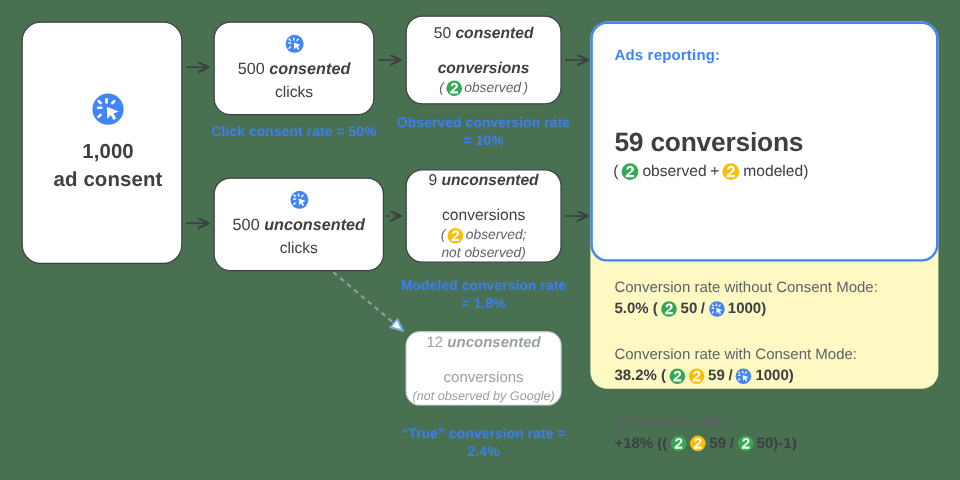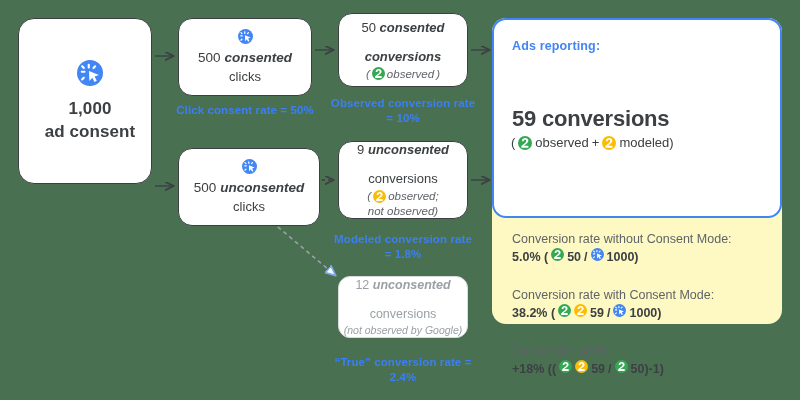--- a/index.html
+++ b/index.html
@@ -20,21 +20,21 @@
     border-radius:14px;
     box-sizing:border-box;
     display:flex;flex-direction:column;
     align-items:center;justify-content:center;
     text-align:center;
     color:#3c4043;
   }
   .card.soft{border:1.3px solid #d8dade;color:#9aa0a6;}
 
   
-  #box-total{left:18px;top:18px;width:134px;height:166px;border-radius:16px;padding-left:10px;}
+  #box-total{left:18px;top:18px;width:134px;height:202px;border-radius:16px;padding-left:10px;}
   #box-total .big{font-size:17px;font-weight:700;line-height:23px;letter-spacing:.1px;}
 
   
   #box-consented{left:178px;top:18px;width:134px;height:78px;}
   #box-unconsented{left:178px;top:148px;width:142px;height:78px;}
   .clickbox .l1{font-size:13.5px;line-height:19px;}
   .clickbox .l2{font-size:13px;line-height:19px;}
 
   
   #box-cconv{left:338px;top:13px;width:130px;height:74px;}
@@ -79,21 +79,21 @@
     background:#fff;
   }
   #ads-title{position:absolute;left:20px;top:21px;font-size:12.5px;font-weight:700;color:#4285f4;letter-spacing:.15px;}
   #ads-big{position:absolute;left:20px;top:88px;font-size:22px;font-weight:700;color:#3c4043;letter-spacing:-.2px;}
   #ads-sub{position:absolute;left:19px;top:117px;font-size:13px;color:#3c4043;
            display:flex;align-items:center;gap:0px;white-space:nowrap;}
 
   .stat{position:absolute;left:20px;width:262px;color:#5f6368;}
   .stat .t{font-size:12.5px;line-height:18px;color:#5f6368;}
   .stat .v{font-size:12.5px;line-height:19px;font-weight:700;color:#3c4043;
-           display:flex;white-space:nowrap;}
+           display:flex;align-items:center;white-space:nowrap;}
   #stat1{top:212px;}
   #stat2{top:268px;}
   #stat3{top:324px;}
 
   
   .ico{display:inline-block;border-radius:50%;vertical-align:middle;flex:none;}
   .ico svg{display:block;}
   .ico-click{background:#4285f4;}
   .ico-green{background:#34a853;}
   .ico-amber{background:#fbbc04;}

